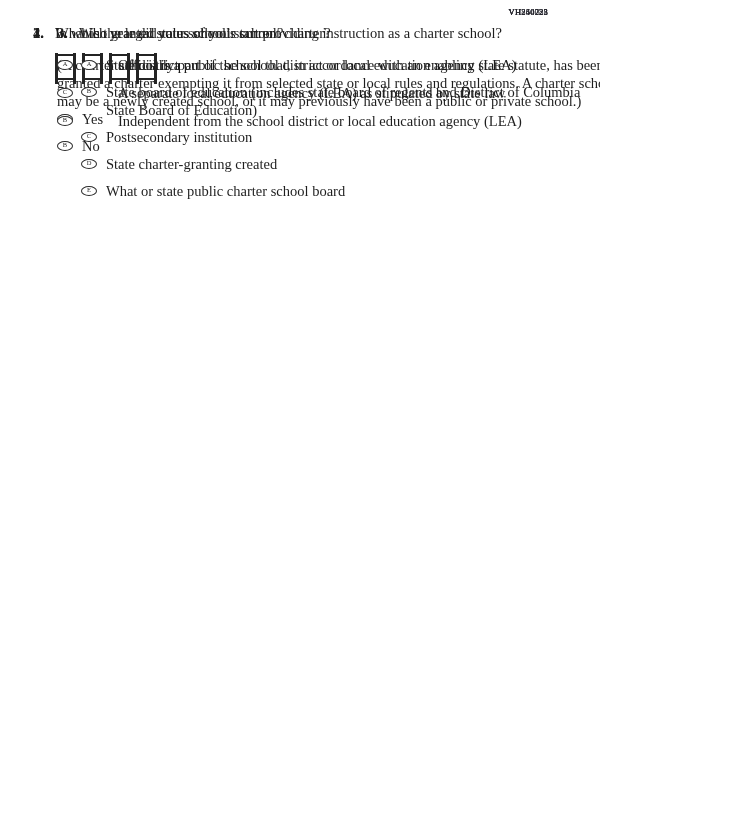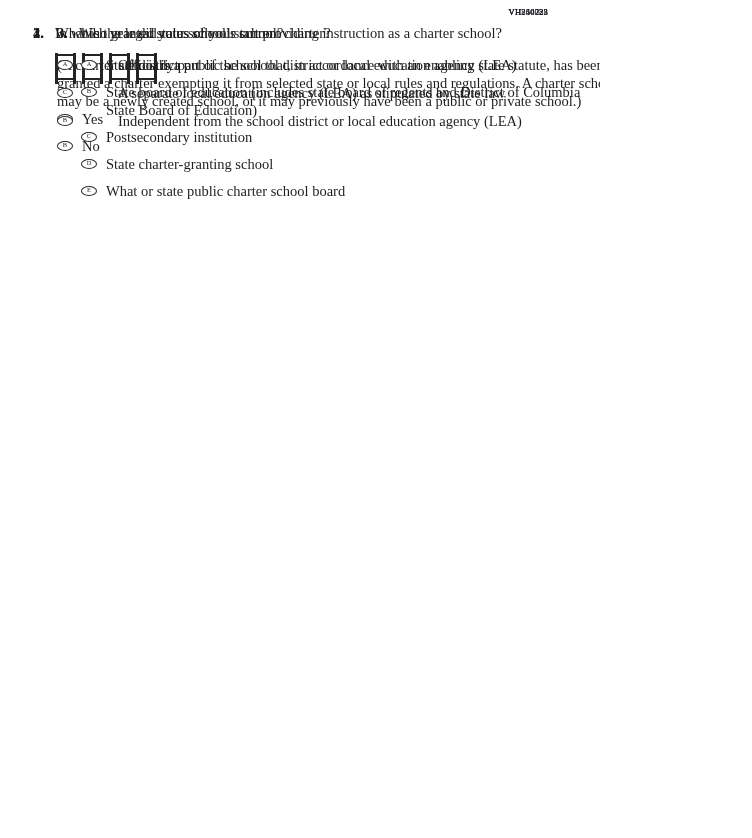--- a/index.html
+++ b/index.html
@@ -140,21 +140,21 @@
       <div class="option">
         <span class="bubble">
             <span class="blet">C</span>
           </span>
         <span class="olabel">Postsecondary institution</span>
       </div>
       <div class="option">
         <span class="bubble">
             <span class="blet">D</span>
           </span>
-        <span class="olabel">State charter-granting school</span>
+        <span class="olabel">State charter-granting created</span>
       </div>
       <div class="option">
         <span class="bubble">
             <span class="blet">E</span>
           </span>
         <span class="olabel">What or state public charter school board</span>
       </div>
     </div>
   </section>
 

